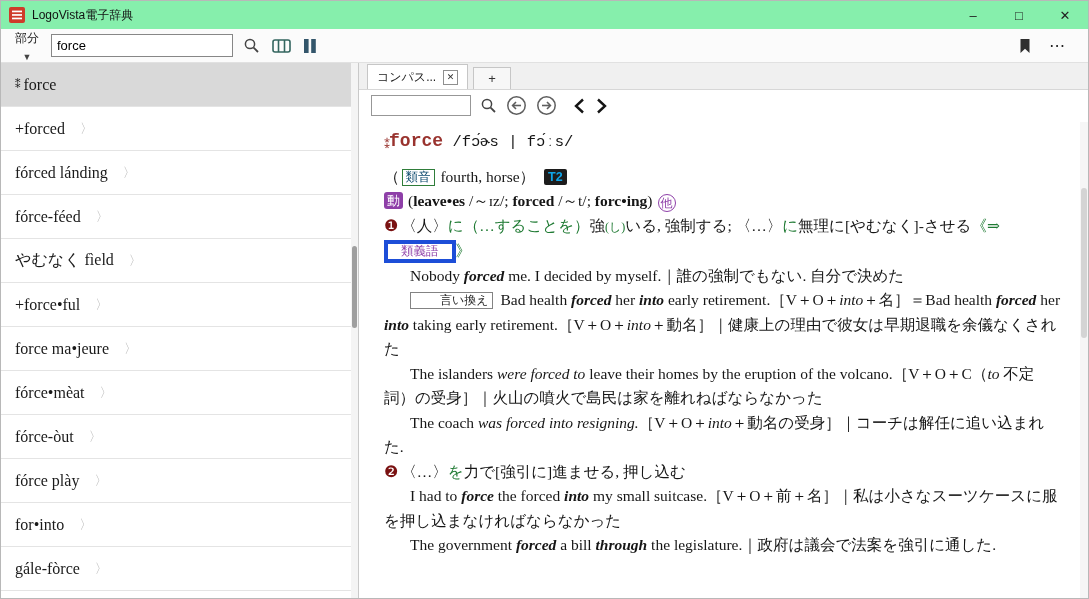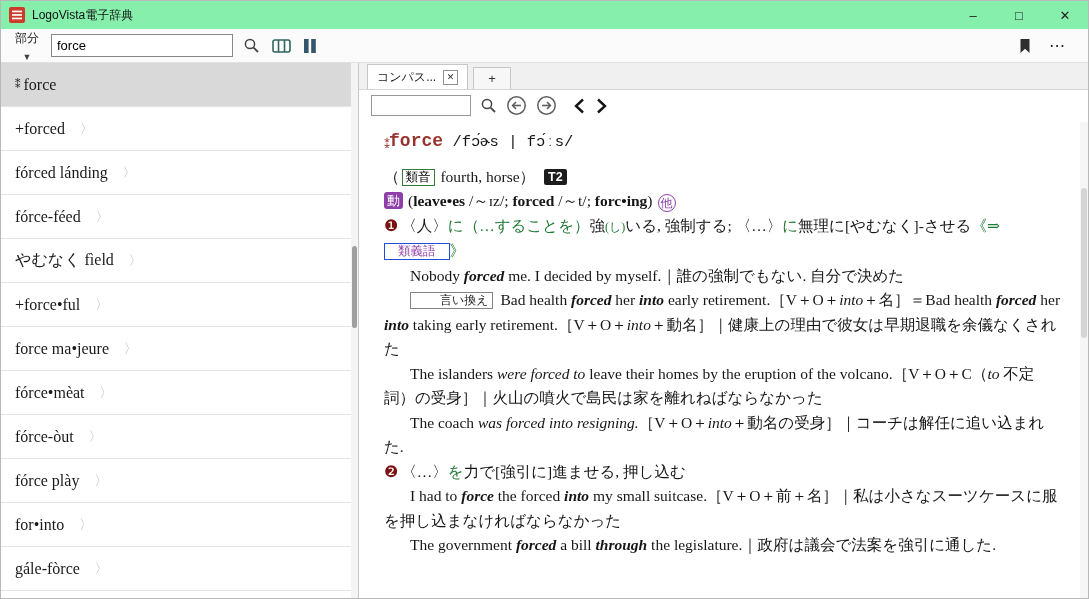--- a/index.html
+++ b/index.html
@@ -50,26 +50,26 @@
   .para.ex { text-indent:26px; }
   .seg.hw { color:#99332e; font-weight:bold; font-size:18px; }
   .seg.mark { color:#99332e; font-size:11px; letter-spacing:-1px; }
   .seg.pron { font-size:15.5px; }
   .seg.b { font-weight:bold; }
   .seg.i { font-style:italic; }
   .seg.bi { font-weight:bold; font-style:italic; }
   .seg.g { color:#1f7a33; }
   .seg.gs { color:#1f7a33; font-size:12px; }
   .seg.num { color:#7a1212; font-size:16px; margin-right:3px; }
-  .seg.badge-green { display:inline-block; border:1px solid #2f7d3a; color:#000000; font-size:12.5px; line-height:15px; padding:0 3px; margin:0 2px; vertical-align:1px; font-family:"Liberation Sans",sans-serif; }
-  .seg.badge-black { display:inline-block; background:#1c1c1c; color:#ffffff; font-weight:bold; font-size:12.5px; line-height:16px; padding:0 4px; border-radius:2px; margin-left:9px; vertical-align:1px; font-family:"Liberation Sans",sans-serif; }
+  .seg.badge-green { display:inline-block; border:1px solid #2f7d3a; color:#0c4a6e; font-size:12.5px; line-height:15px; padding:0 3px; margin:0 2px; vertical-align:1px; font-family:"Liberation Sans",sans-serif; }
+  .seg.badge-black { display:inline-block; background:#1c1c1c; color:#0ea5e9; font-weight:bold; font-size:12.5px; line-height:16px; padding:0 4px; border-radius:2px; margin-left:9px; vertical-align:1px; font-family:"Liberation Sans",sans-serif; }
   .seg.badge-vfill { display:inline-block; background:#8e3fa8; color:#fff; font-size:13px; line-height:17px; padding:0 3px; border-radius:3px; margin-right:5px; vertical-align:1px; font-family:"Liberation Sans",sans-serif; }
   .seg.badge-circle { display:inline-block; border:1px solid #8e3fa8; color:#8e3fa8; width:18px; height:18px; border-radius:50%; text-align:center; font-size:12px; line-height:16px; margin-left:5px; vertical-align:-1px; font-family:"Liberation Sans",sans-serif; }
   .seg.badge-box { display:inline-block; border:1px solid #838383; color:#222; font-size:12px; line-height:15px; padding:0 3px; margin-right:4px; vertical-align:1px; font-family:"Liberation Sans",sans-serif; }
-  .seg.badge-purple { display:inline-block; border:1px solid #1d4ed8; color:#8e3fa8; font-size:12.5px; line-height:15px; padding:0 13px; vertical-align:1px; font-family:"Liberation Sans",sans-serif; cursor:pointer; }
+  .seg.badge-purple { display:inline-block; border:4px solid #1d4ed8; color:#8e3fa8; font-size:12.5px; line-height:15px; padding:0 13px; vertical-align:1px; font-family:"Liberation Sans",sans-serif; cursor:pointer; }
   .v-scrolltrack { position:absolute; right:0; top:59px; bottom:0; width:8px; background:#f6f6f6; }
   .v-scrollthumb { position:absolute; right:1px; top:66px; width:6px; height:150px; background:#d4d4d4; border-radius:3px; }
 </style>
 </head>
 <body>
 
 <div class="titlebar">
   <span class="app-icon">
     <svg width="16" height="16" viewBox="0 0 16 16">
       <rect width="16" height="16" rx="2" fill="#cf3b2a"></rect>

